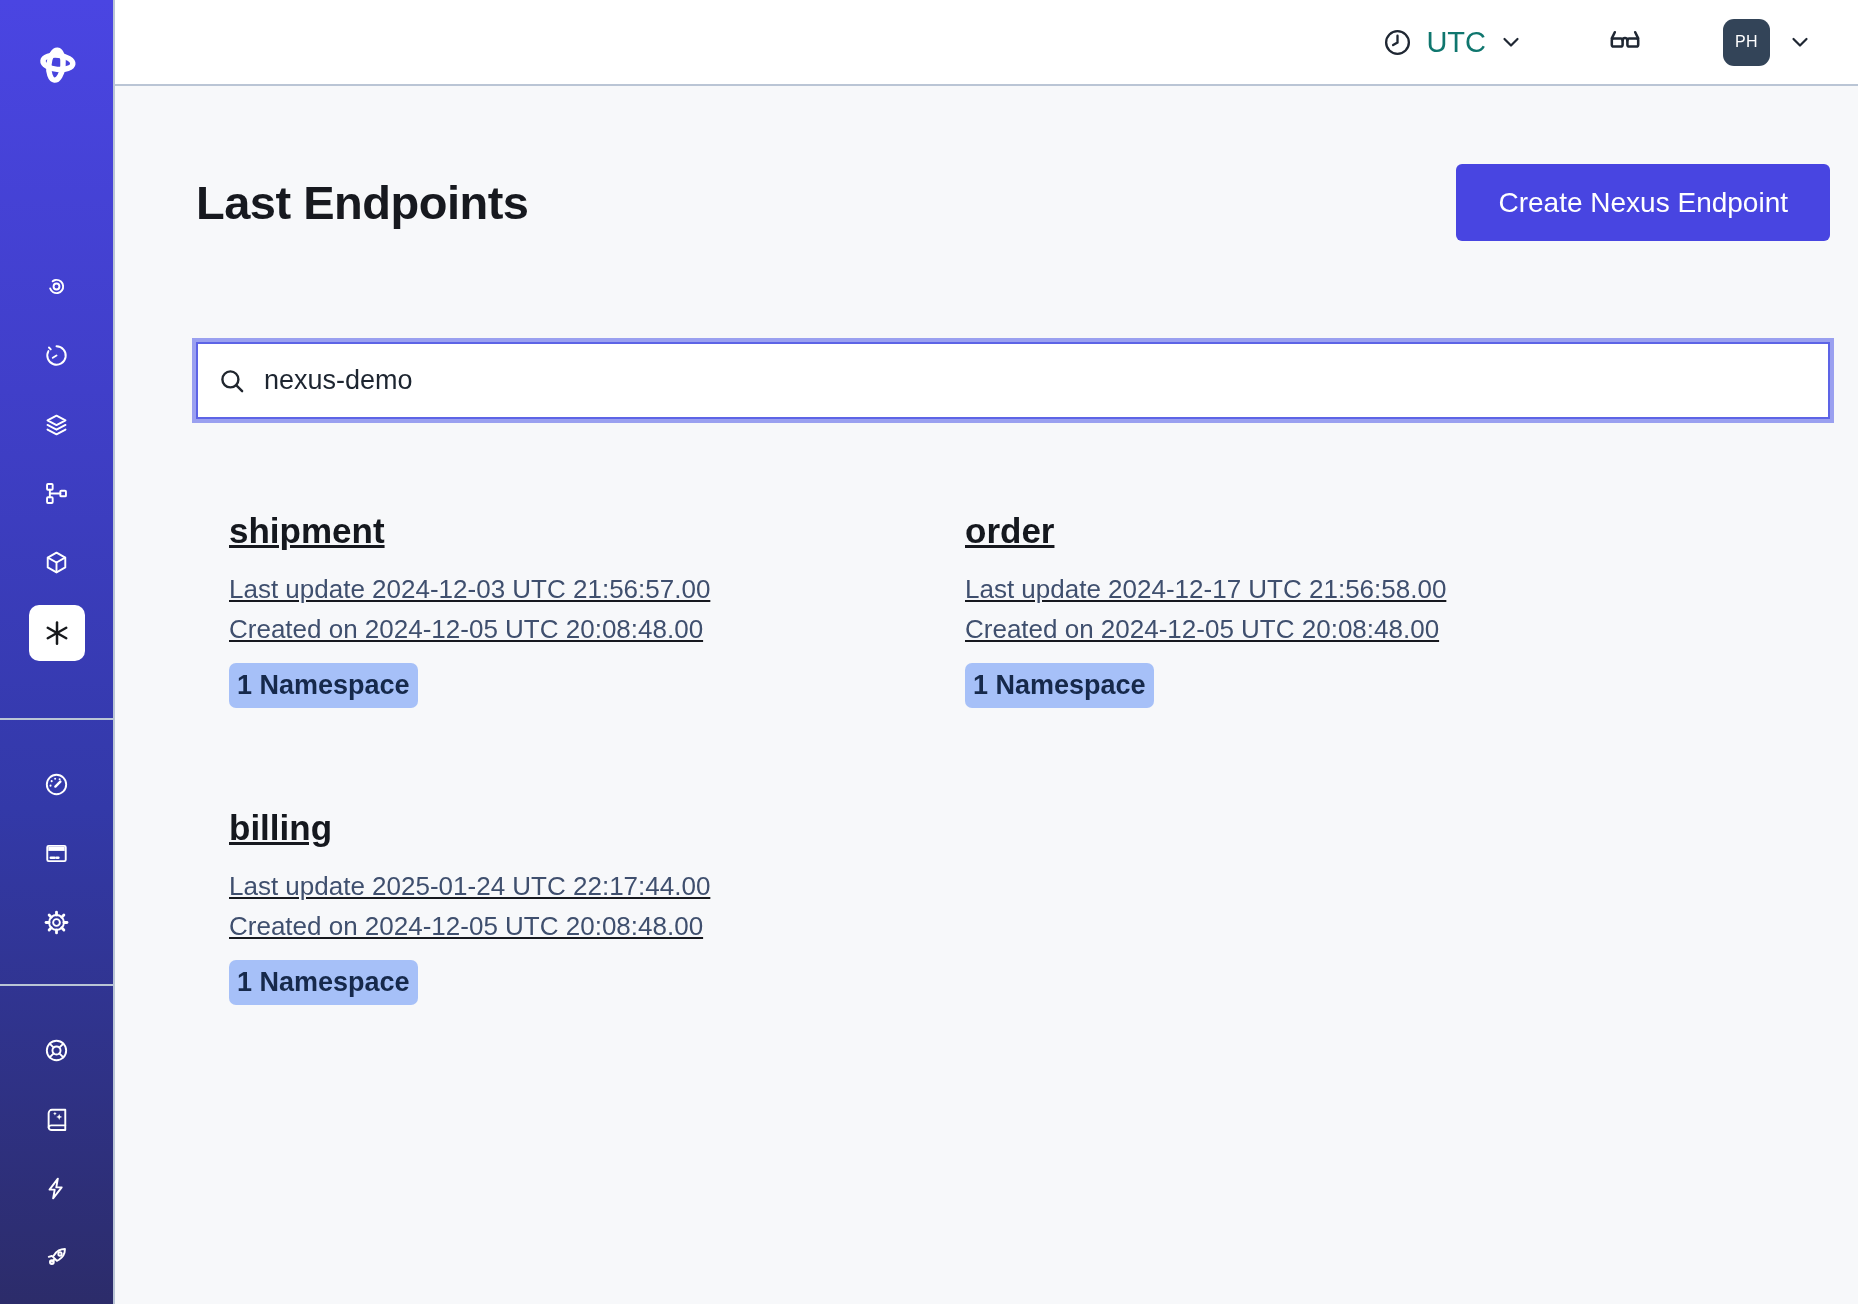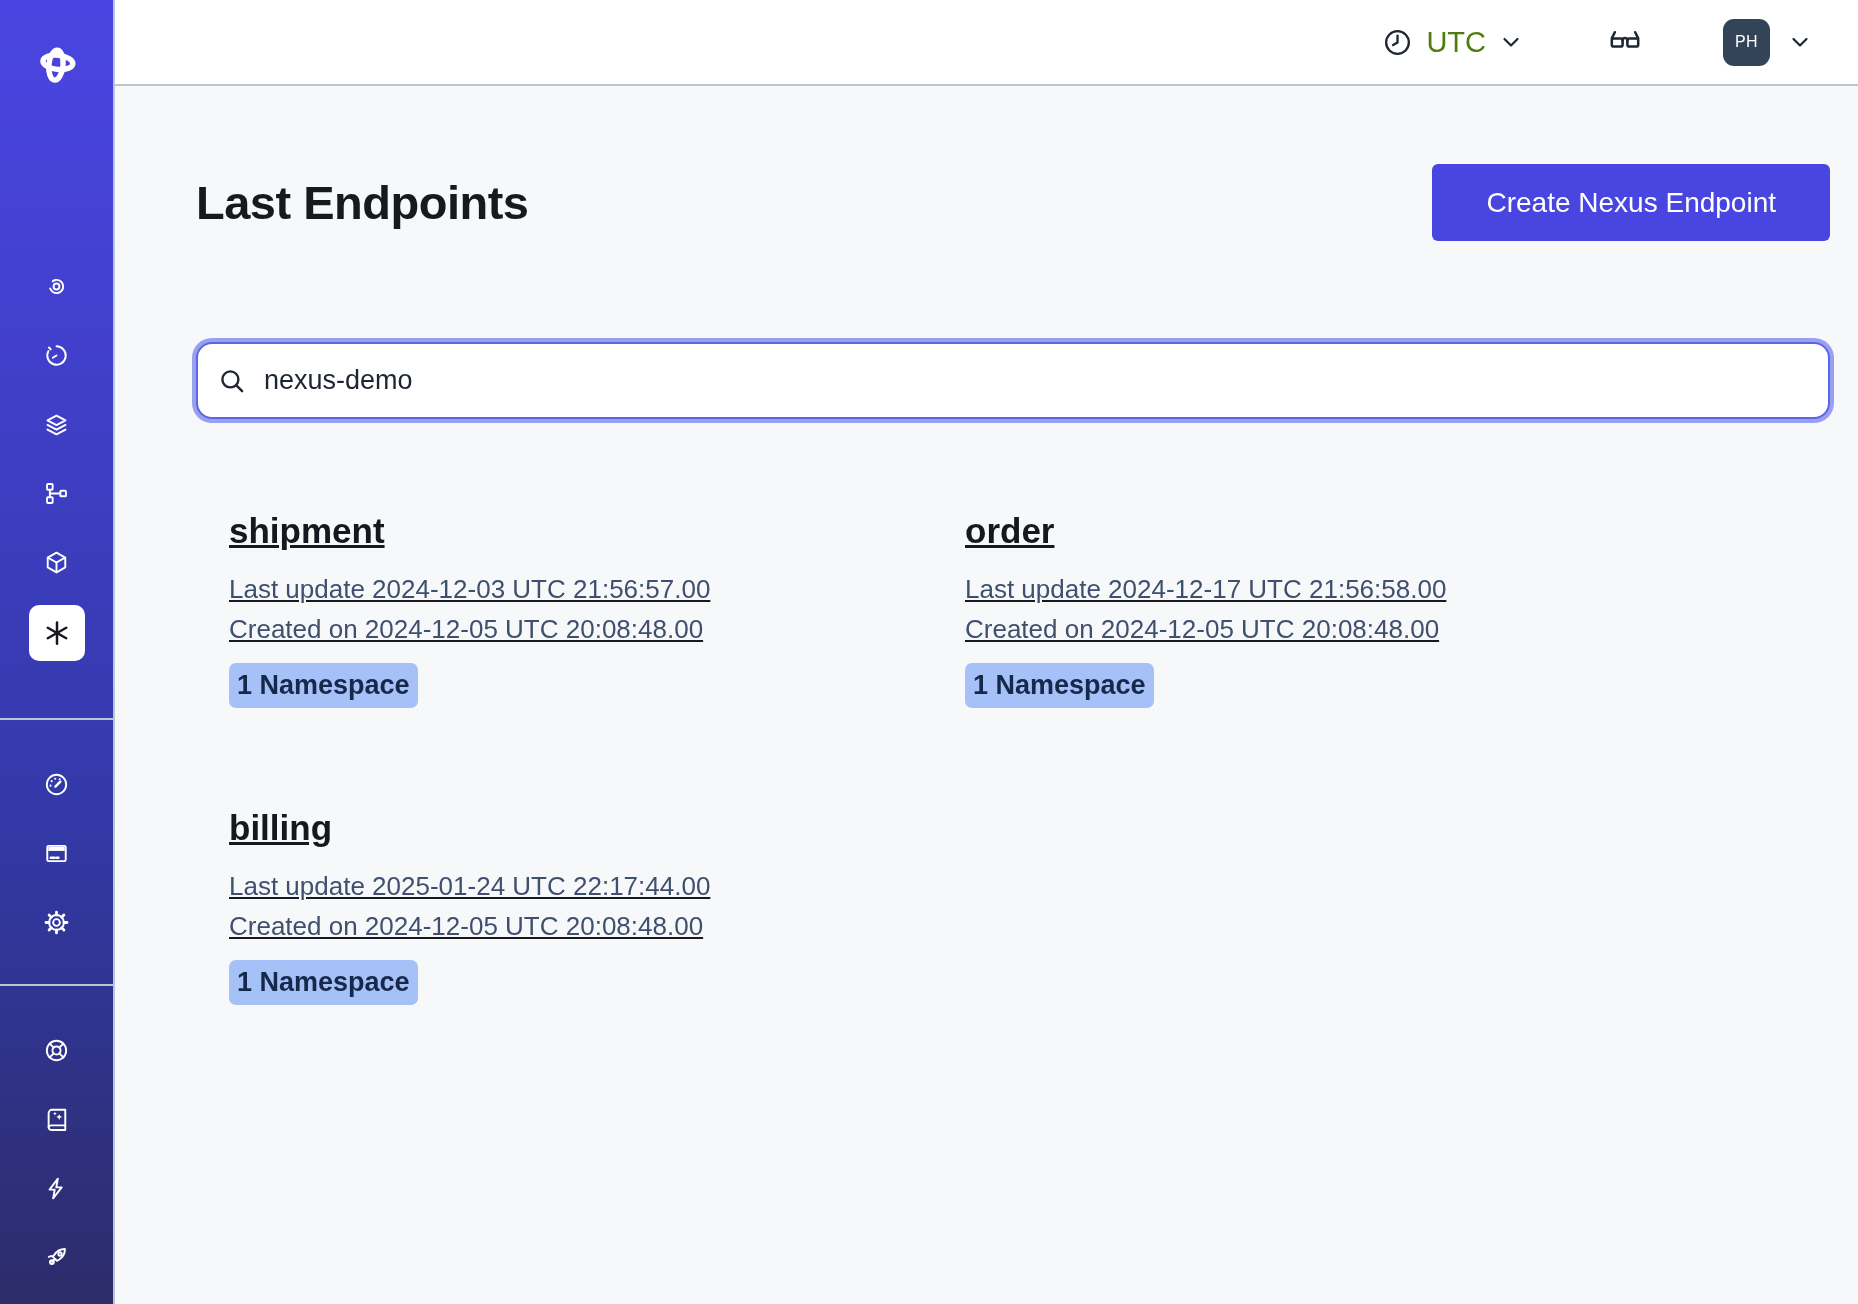--- a/index.html
+++ b/index.html
@@ -41,44 +41,44 @@
   .right-col { flex: 1 1 auto; display: flex; flex-direction: column; min-width: 0; }
 
   header {
     height: 86px; flex: 0 0 86px; background: #ffffff;
     border-bottom: 2px solid #bac5d5;
     display: flex; align-items: center; justify-content: flex-end;
     padding-right: 46px; color: #1f2733;
   }
   .tz-picker { display: flex; align-items: center; gap: 13px; margin-right: 84px; cursor: pointer; }
   .tz-picker svg.clock { width: 31px; height: 31px; }
-  .tz-label { font-size: 29px; color: #4d7c0f; }
+  .tz-label { font-size: 29px; color: #0f766e; }
   .chev { width: 24px; height: 24px; }
   .glasses-btn { margin-right: 80px; cursor: pointer; display: flex; }
   .glasses-btn svg { width: 36px; height: 36px; }
   .account { display: flex; align-items: center; gap: 18px; cursor: pointer; }
   .avatar {
     width: 47px; height: 47px; border-radius: 11px; background: #334458;
     color: #ffffff; font-size: 16px; letter-spacing: 0.5px;
     display: flex; align-items: center; justify-content: center;
   }
 
   main { flex: 1 1 auto; padding: 0 28px 0 81px; }
 
   .title-row { margin-top: 78px; display: flex; align-items: center; justify-content: space-between; }
   h1 { margin: 0; font-size: 47px; font-weight: 700; letter-spacing: -0.5px; color: #17191f; }
   .create-btn {
-    height: 77px; padding: 0 54px; border: none; border-radius: 6px;
+    height: 77px; padding: 0 42px; border: none; border-radius: 6px;
     background: #4845e1; color: #ffffff; font-size: 28px;
     font-family: "Liberation Sans", sans-serif; cursor: pointer;
   }
 
   .search-wrap { margin-top: 101px; position: relative; }
   .search-input {
-    width: 100%; height: 77px; border-radius: 16px;
+    width: 100%; height: 77px; border-radius: 0;
     border: 2px solid #5d64e6; box-shadow: 0 0 0 4px #9aa0f0;
     background: #ffffff; font-size: 27px; color: #1d2530;
     padding: 0 24px 0 66px; outline: none;
     font-family: "Liberation Sans", sans-serif;
   }
   .search-icon { position: absolute; left: 20px; top: 50%; transform: translateY(-50%);
     width: 32px; height: 32px; color: #20262e; pointer-events: none; }
 
   .endpoint-grid {
     margin-top: 92px; display: grid;

